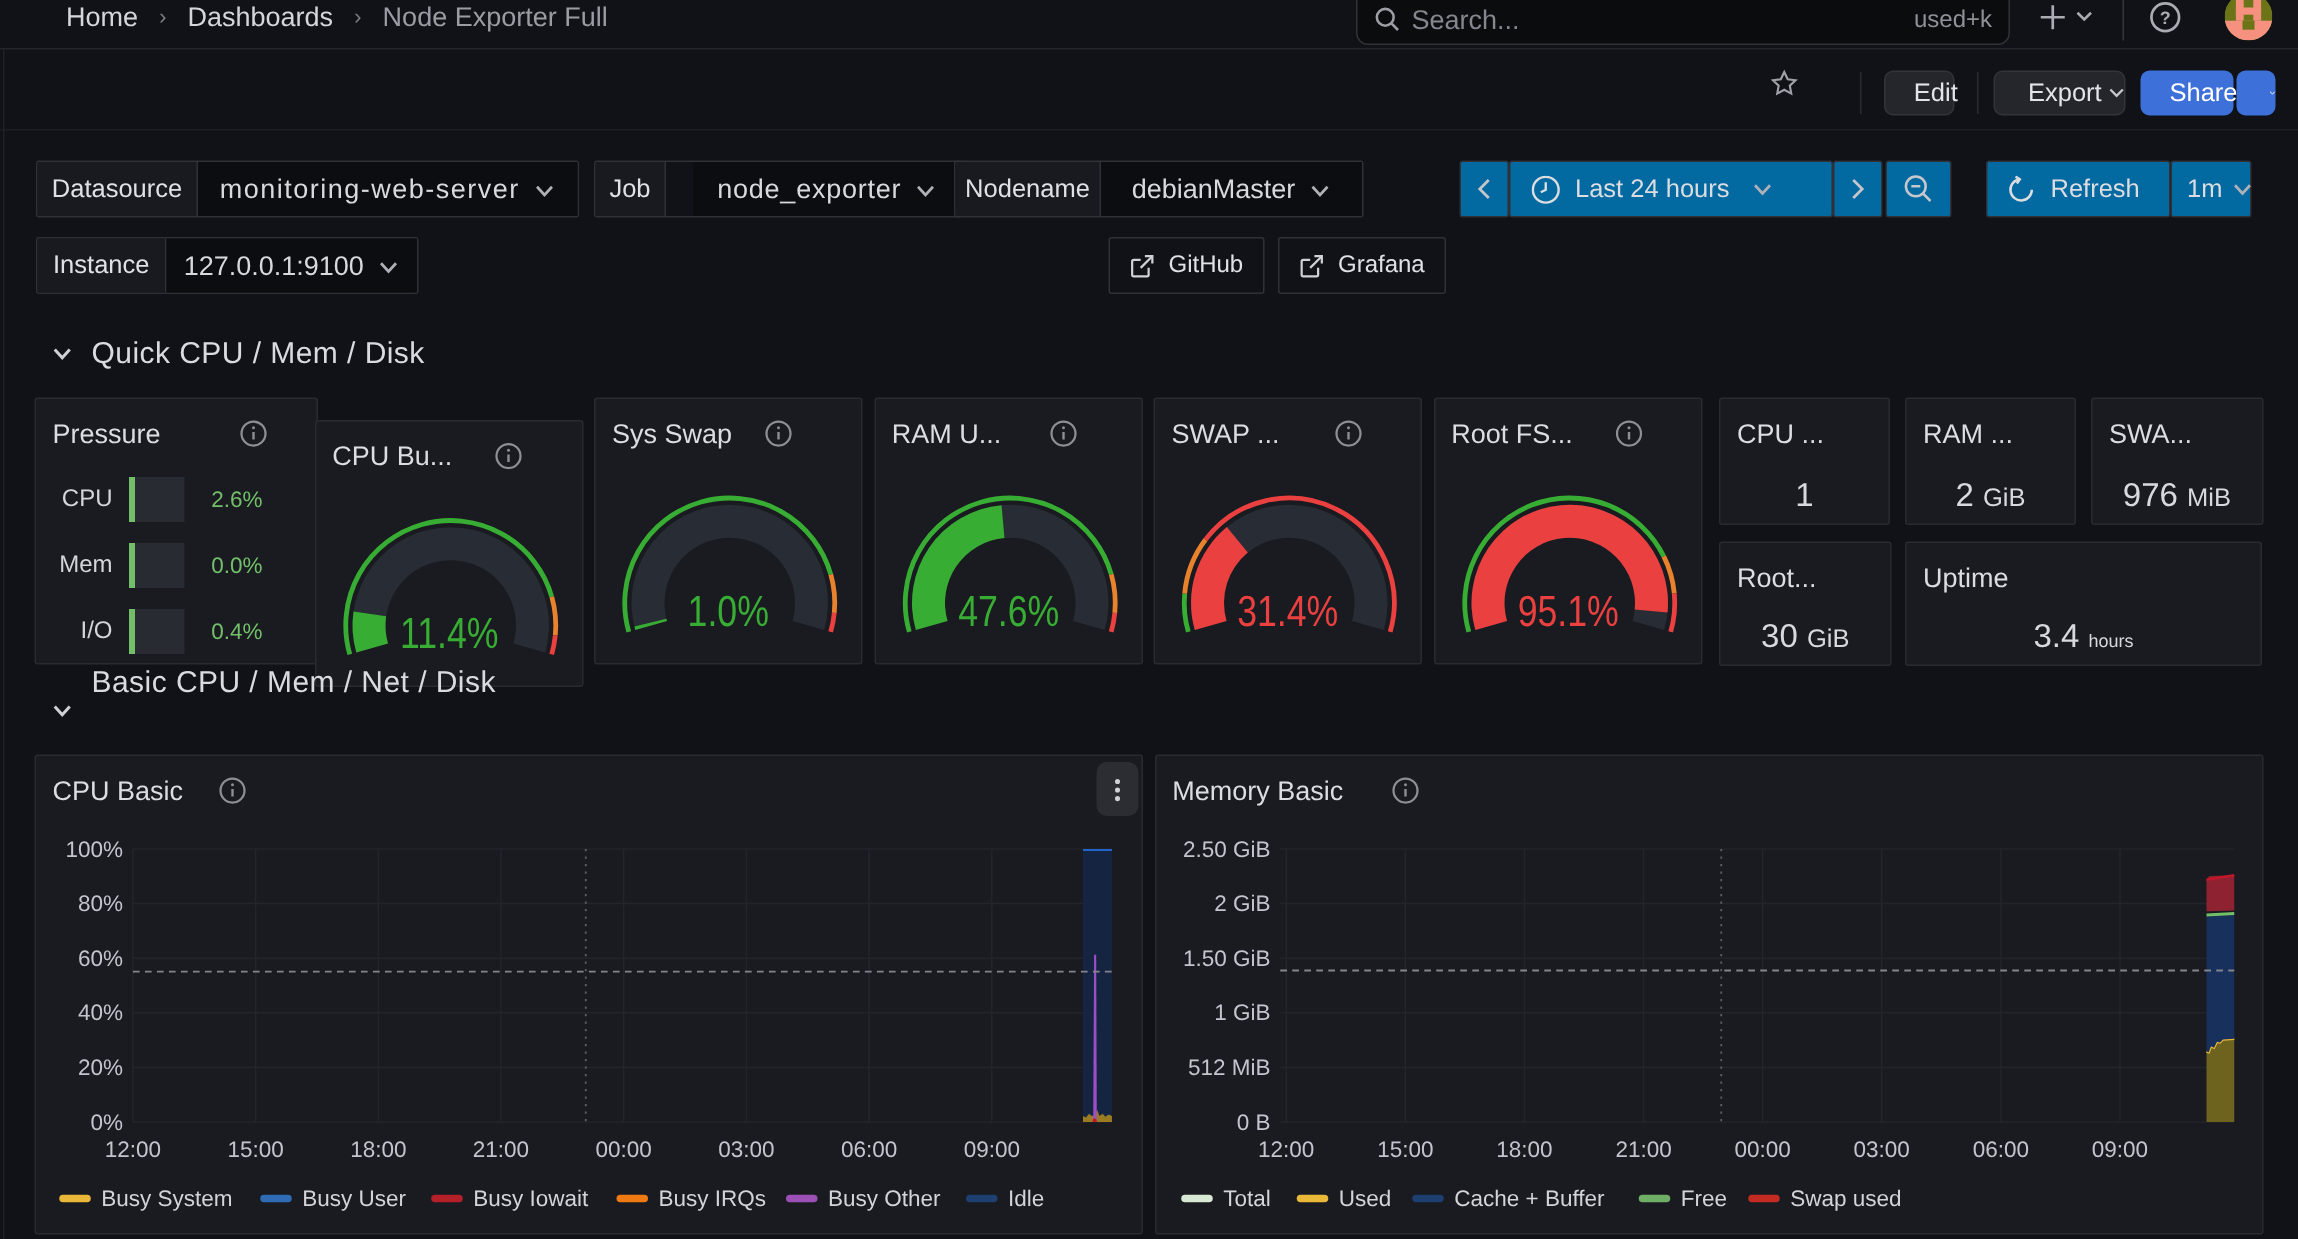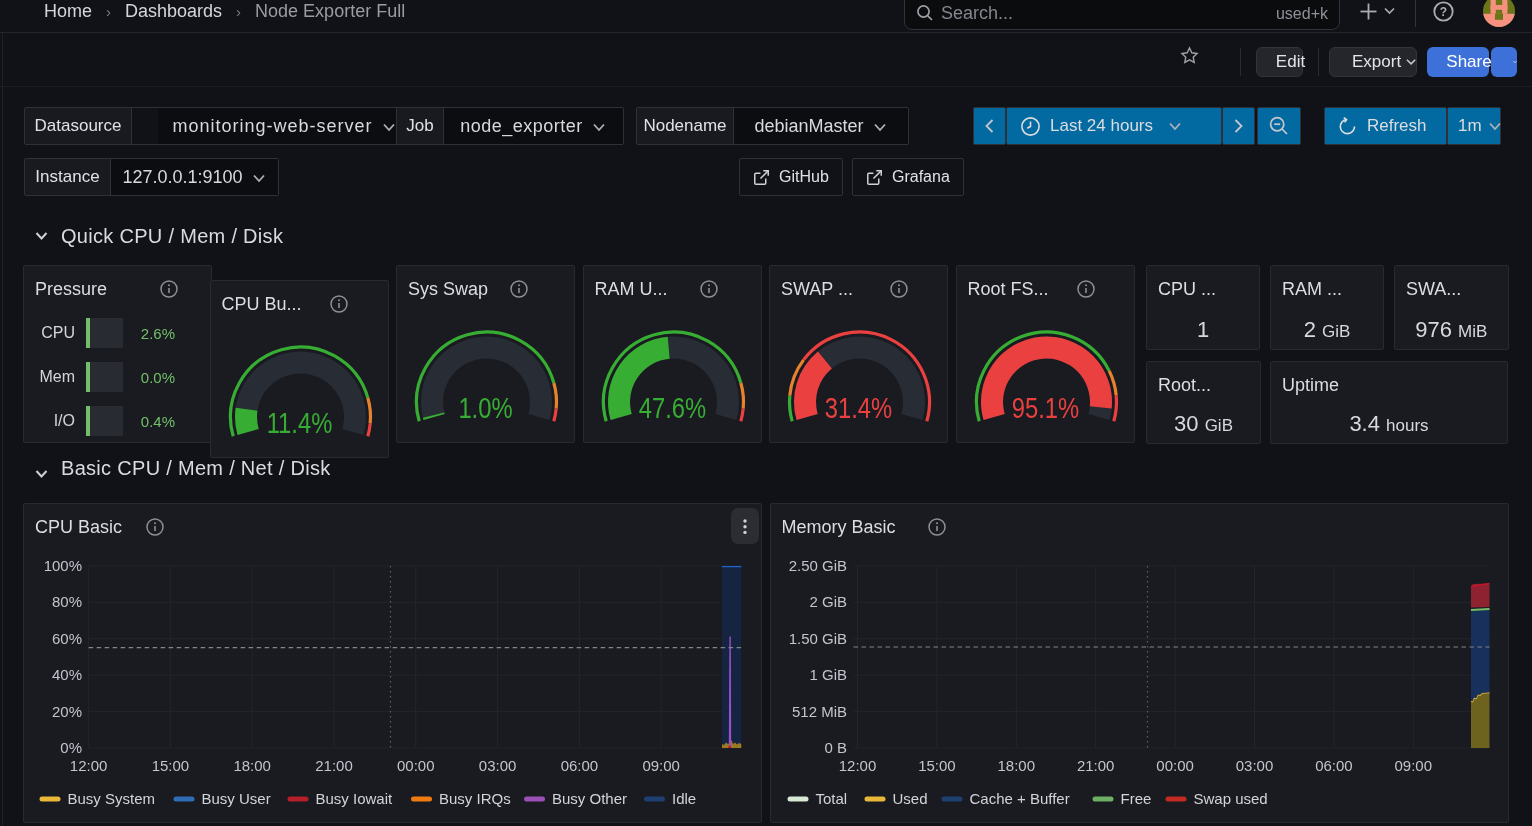--- a/index.html
+++ b/index.html
@@ -113,27 +113,27 @@
           <polyline points="1,1.5 5.5,6 10,1.5"></polyline>
         </svg></div>
     <div class="tbtn" style="left:1427px; width:62px; background:#3d71d9; border:none; color:#ffffff;">Share</div>
     <div class="tbtn" style="left:1491px; width:26px; background:#3d71d9; border:none;">
       <svg width="11" height="8" viewBox="0 0 11 8" fill="none" stroke="#ffffff" stroke-width="1.7">
           <polyline points="1,1.5 5.5,6 10,1.5"></polyline>
         </svg>
       </div>
   </div>
 
-  <div class="vargroup" style="left:24px; top:107px;gap:26px;">
+  <div class="vargroup" style="left:24px; top:107px;">
     <div class="varlabel" style="width:107px;">Datasource</div>
     <div class="varvalue" style="width:253px; letter-spacing:1px;">monitoring-web-server<span class="caret"><svg width="12" height="9" viewBox="0 0 12 9" fill="none" stroke="#b0b1b8" stroke-width="1.8">
             <polyline points="1,1.5 6,7 11,1.5"></polyline>
           </svg></span></div>
   </div>
-  <div class="vargroup" style="left:396px; top:107px;">
+  <div class="vargroup" style="left:396px; top:107px;gap:18px;">
     <div class="varlabel" style="width:47px;">Job</div>
     <div class="varvalue" style="width:179px; letter-spacing:0.5px;">node_exporter<span class="caret"><svg width="12" height="9" viewBox="0 0 12 9" fill="none" stroke="#b0b1b8" stroke-width="1.8">
             <polyline points="1,1.5 6,7 11,1.5"></polyline>
           </svg></span></div>
   </div>
   <div class="vargroup" style="left:636px; top:107px;">
     <div class="varlabel" style="width:97px;">Nodename</div>
     <div class="varvalue" style="width:174px;">debianMaster<span class="caret"><svg width="12" height="9" viewBox="0 0 12 9" fill="none" stroke="#b0b1b8" stroke-width="1.8">
             <polyline points="1,1.5 6,7 11,1.5"></polyline>
           </svg></span></div>
@@ -316,27 +316,27 @@
   <div class="panel" style="left:1394px; top:265px; width:114.5px; height:85px;">
     <div class="ptitle">SWA...</div>
     <div class="statval" style="top:51px; font-size:22px;">976 <span style="font-size:17px;">MiB</span></div>
   </div>
   <div class="panel" style="left:1146px; top:360.5px; width:115px; height:83px;">
     <div class="ptitle">Root...</div>
     <div class="statval" style="top:49px; font-size:22px;">30 <span style="font-size:17px;">GiB</span></div>
   </div>
   <div class="panel" style="left:1270px; top:360.5px; width:238px; height:83px;">
     <div class="ptitle">Uptime</div>
-    <div class="statval" style="top:49px; font-size:22px;">3.4 <span style="font-size:17px;">hours</span></div>
+    <div class="statval" style="top:49px; font-size:22px;">3.4 <span style="font-size:12px;">hours</span></div>
   </div>
 
   <svg class="abs" style="left:35px; top:469px;" width="13" height="10" viewBox="0 0 13 10" fill="none" stroke="#cfd0d5" stroke-width="2">
       <polyline points="1.5,2 6.5,7.5 11.5,2"></polyline>
     </svg>
-  <div class="sechead" style="left:61px; top:457px;">Basic CPU / Mem / Net / Disk</div>
+  <div class="sechead" style="left:61px; top:444px;">Basic CPU / Mem / Net / Disk</div>
 
   <div class="panel" style="left:23px; top:503px; width:739px; height:320px;" id="cpuchart">
     <div class="ptitle">CPU Basic</div>
     <svg class="abs" style="left:122px; top:14px;" width="18" height="18" viewBox="0 0 18 18" fill="none">
         <circle cx="9" cy="9" r="8" stroke="#8e8f96" stroke-width="1.5"></circle>
         <line x1="9" y1="8" x2="9" y2="13" stroke="#8e8f96" stroke-width="1.6"></line>
         <circle cx="9" cy="5.2" r="1" fill="#8e8f96"></circle>
       </svg>
     <div class="abs" style="left:707px; top:4px; width:28px; height:36px; background:#2b2d33; border-radius:7px;">
       <svg style="position:absolute;left:12px;top:11px;" width="4" height="16" viewBox="0 0 4 16" fill="#d0d1d6">

